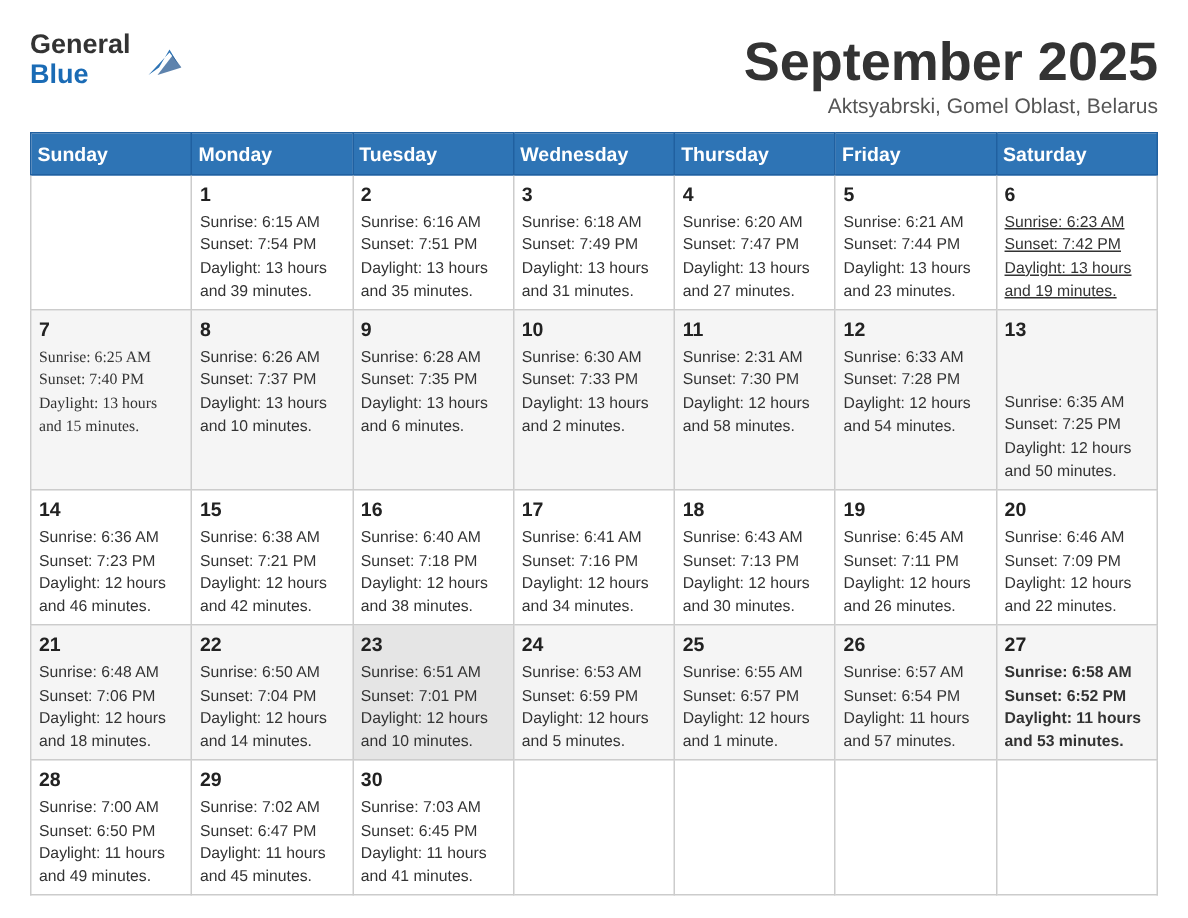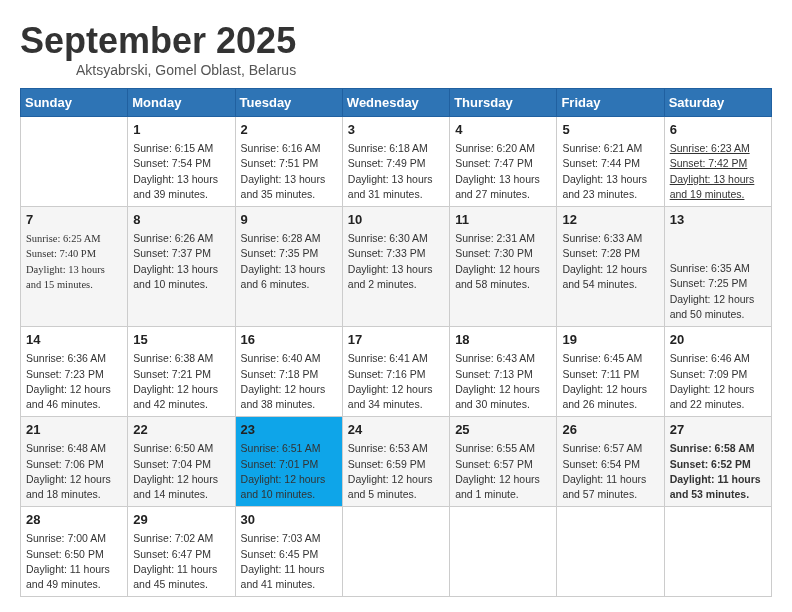--- a/index.html
+++ b/index.html
@@ -86,20 +86,30 @@
     .day-info {
       font-size: 10.5px;
       color: #333;
       line-height: 1.45;
     }
   </style>
 </head>
 <body>
 
 <div class="header-area">
+  <div class="logo">
+    <div class="logo-text">
+      <span class="logo-general">General</span>
+      <span class="logo-blue">Blue</span>
+    </div>
+    <svg class="logo-icon" viewBox="0 0 30 30" xmlns="http://www.w3.org/2000/svg">
+      <polygon points="8,25 22,10 28,18 22,8 15,20" fill="#2e74b5"></polygon>
+      <polygon points="14,25 24,12 30,20" fill="#1a4f8a" opacity="0.7"></polygon>
+    </svg>
+  </div>
   <div class="title-area">
     <div class="month-title">September 2025</div>
     <div class="location-subtitle">Aktsyabrski, Gomel Oblast, Belarus</div>
   </div>
 </div>
 
 <table class="calendar-table">
   <thead>
     <tr>
     <th>Sunday</th>
@@ -267,21 +277,21 @@
 Daylight: 12 hours
 and 18 minutes.</div>
         </td>
         <td style="background-color: rgb(245, 245, 245);">
           <span class="day-number">22</span>
           <div class="day-info" style="white-space: pre-line;">Sunrise: 6:50 AM
 Sunset: 7:04 PM
 Daylight: 12 hours
 and 14 minutes.</div>
         </td>
-        <td style="background-color: #0ea5e9; margin-top: 23px;">
+        <td style="background-color: #e5e5e5; margin-top: 23px;">
           <span class="day-number">23</span>
           <div class="day-info" style="white-space: pre-line;">Sunrise: 6:51 AM
 Sunset: 7:01 PM
 Daylight: 12 hours
 and 10 minutes.</div>
         </td>
         <td style="background-color: rgb(245, 245, 245);">
           <span class="day-number">24</span>
           <div class="day-info" style="white-space: pre-line;">Sunrise: 6:53 AM
 Sunset: 6:59 PM

